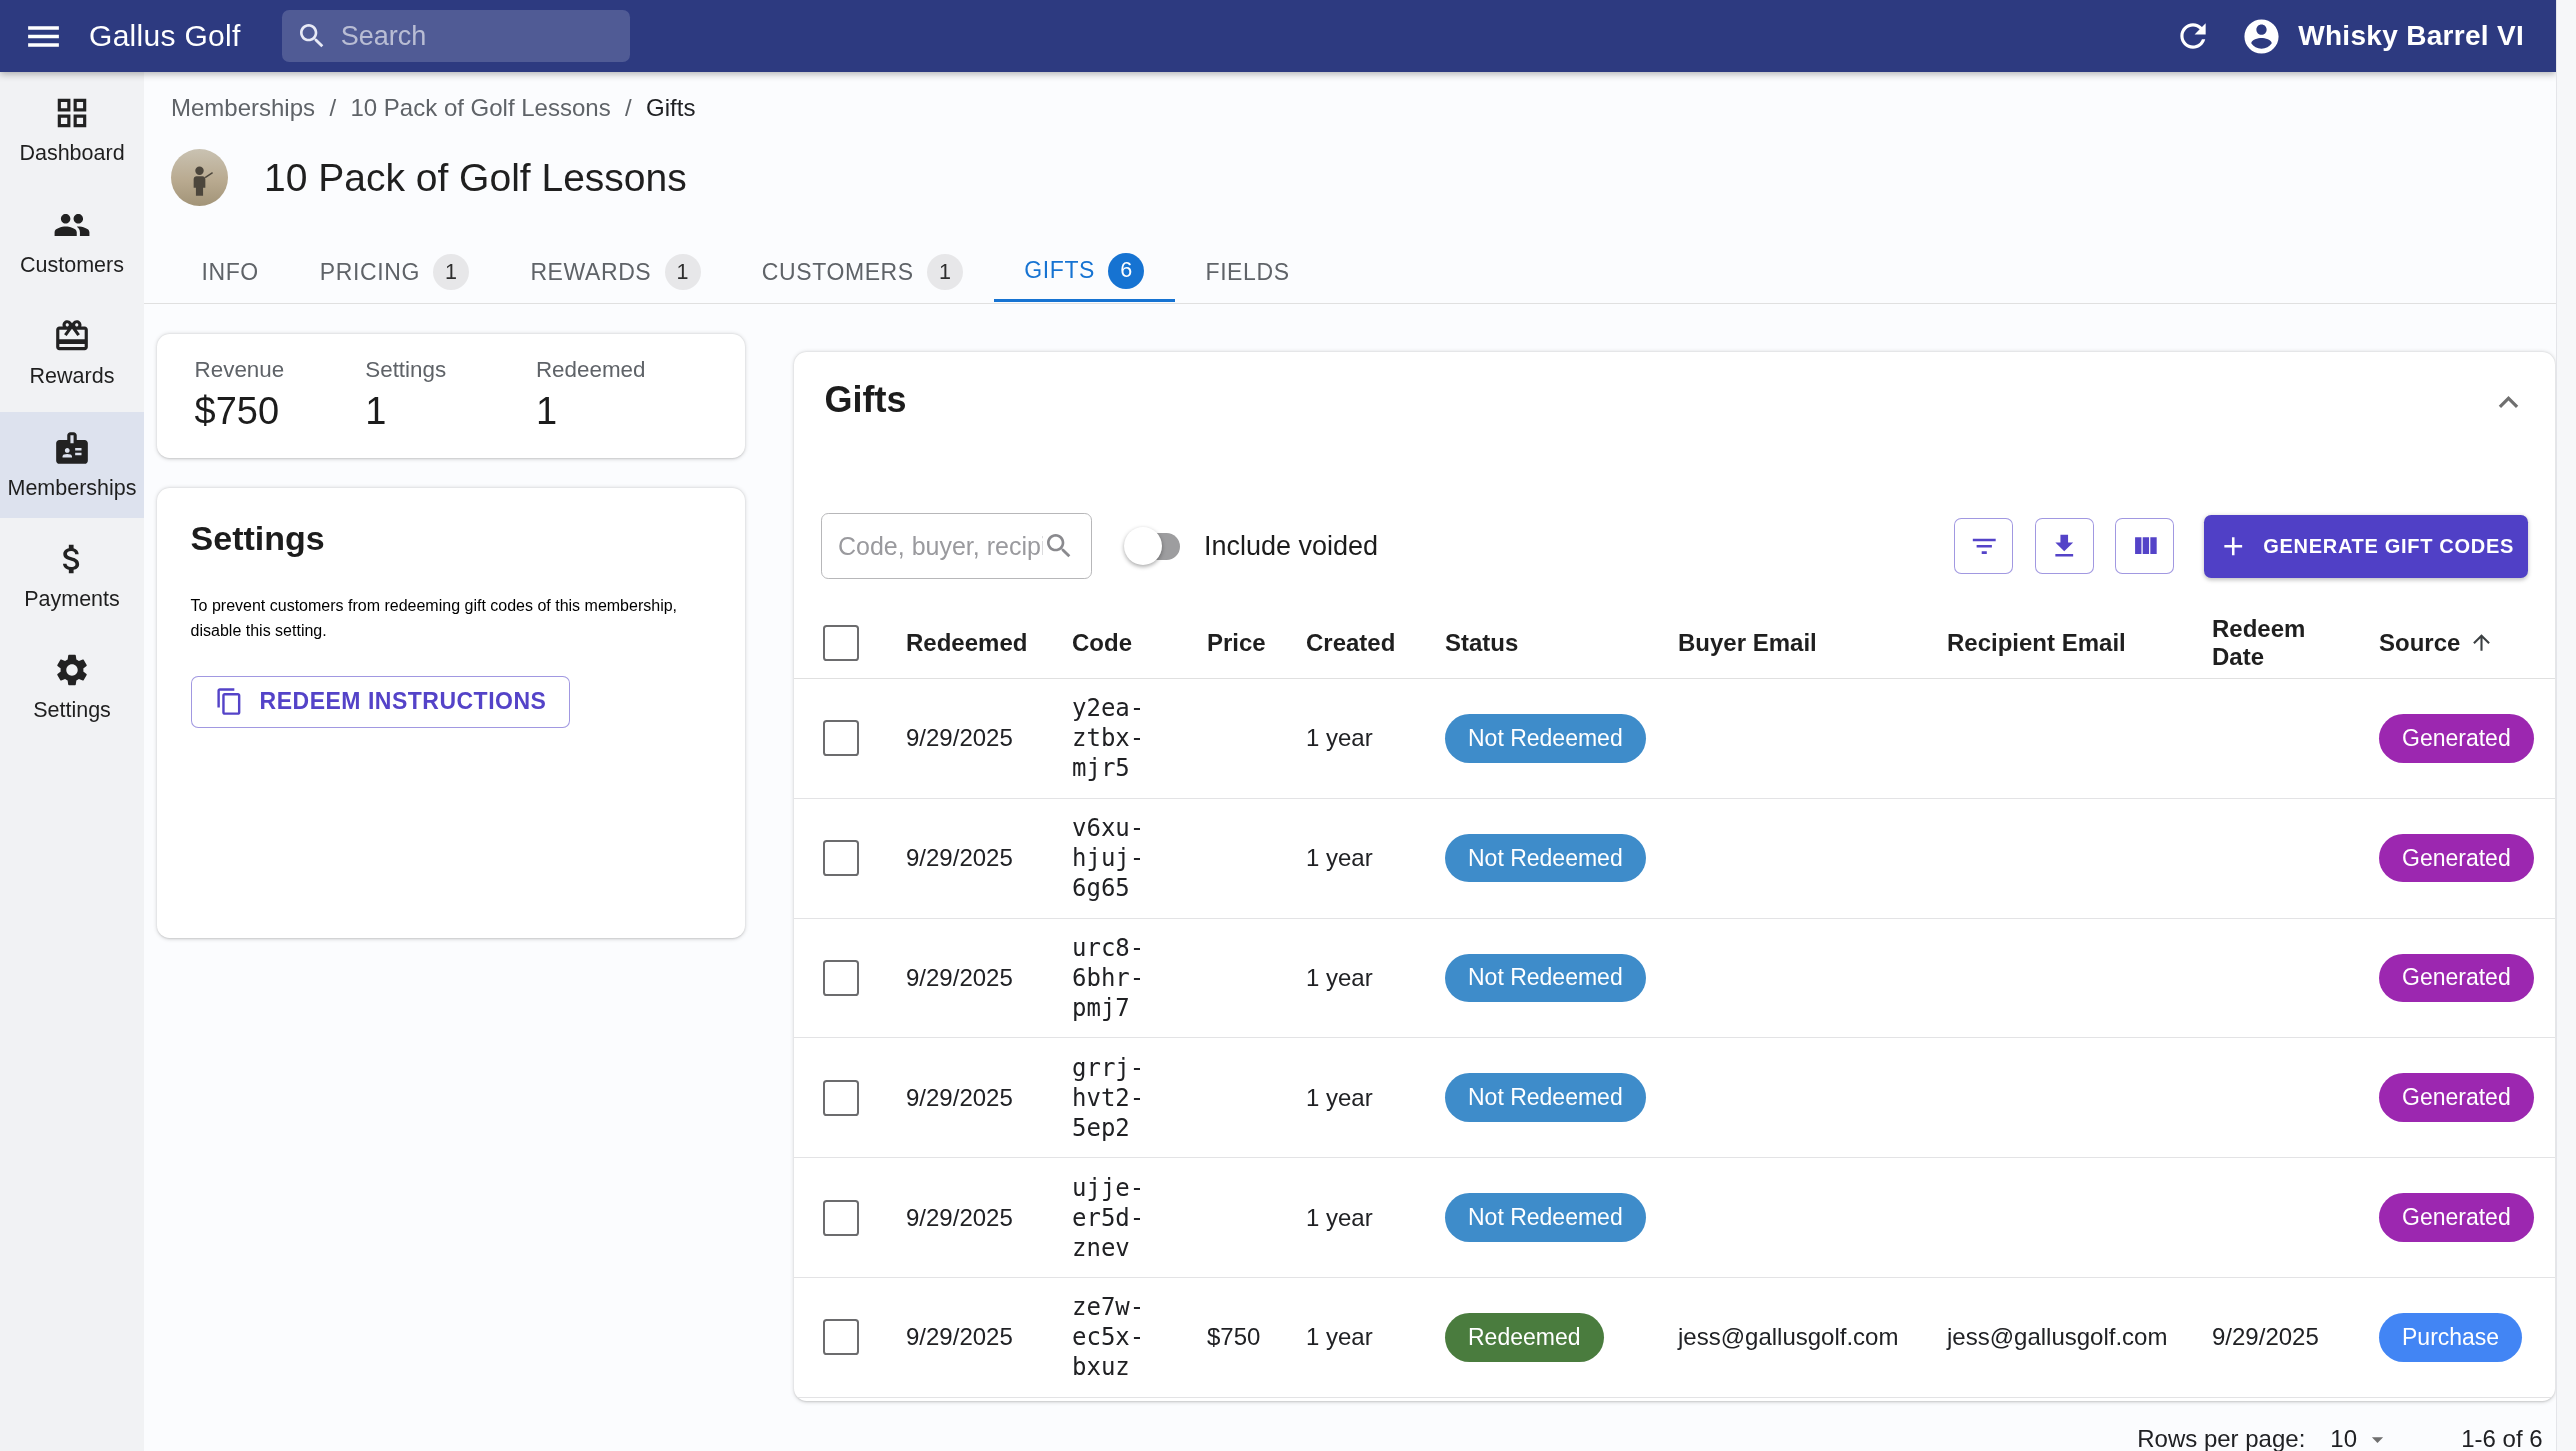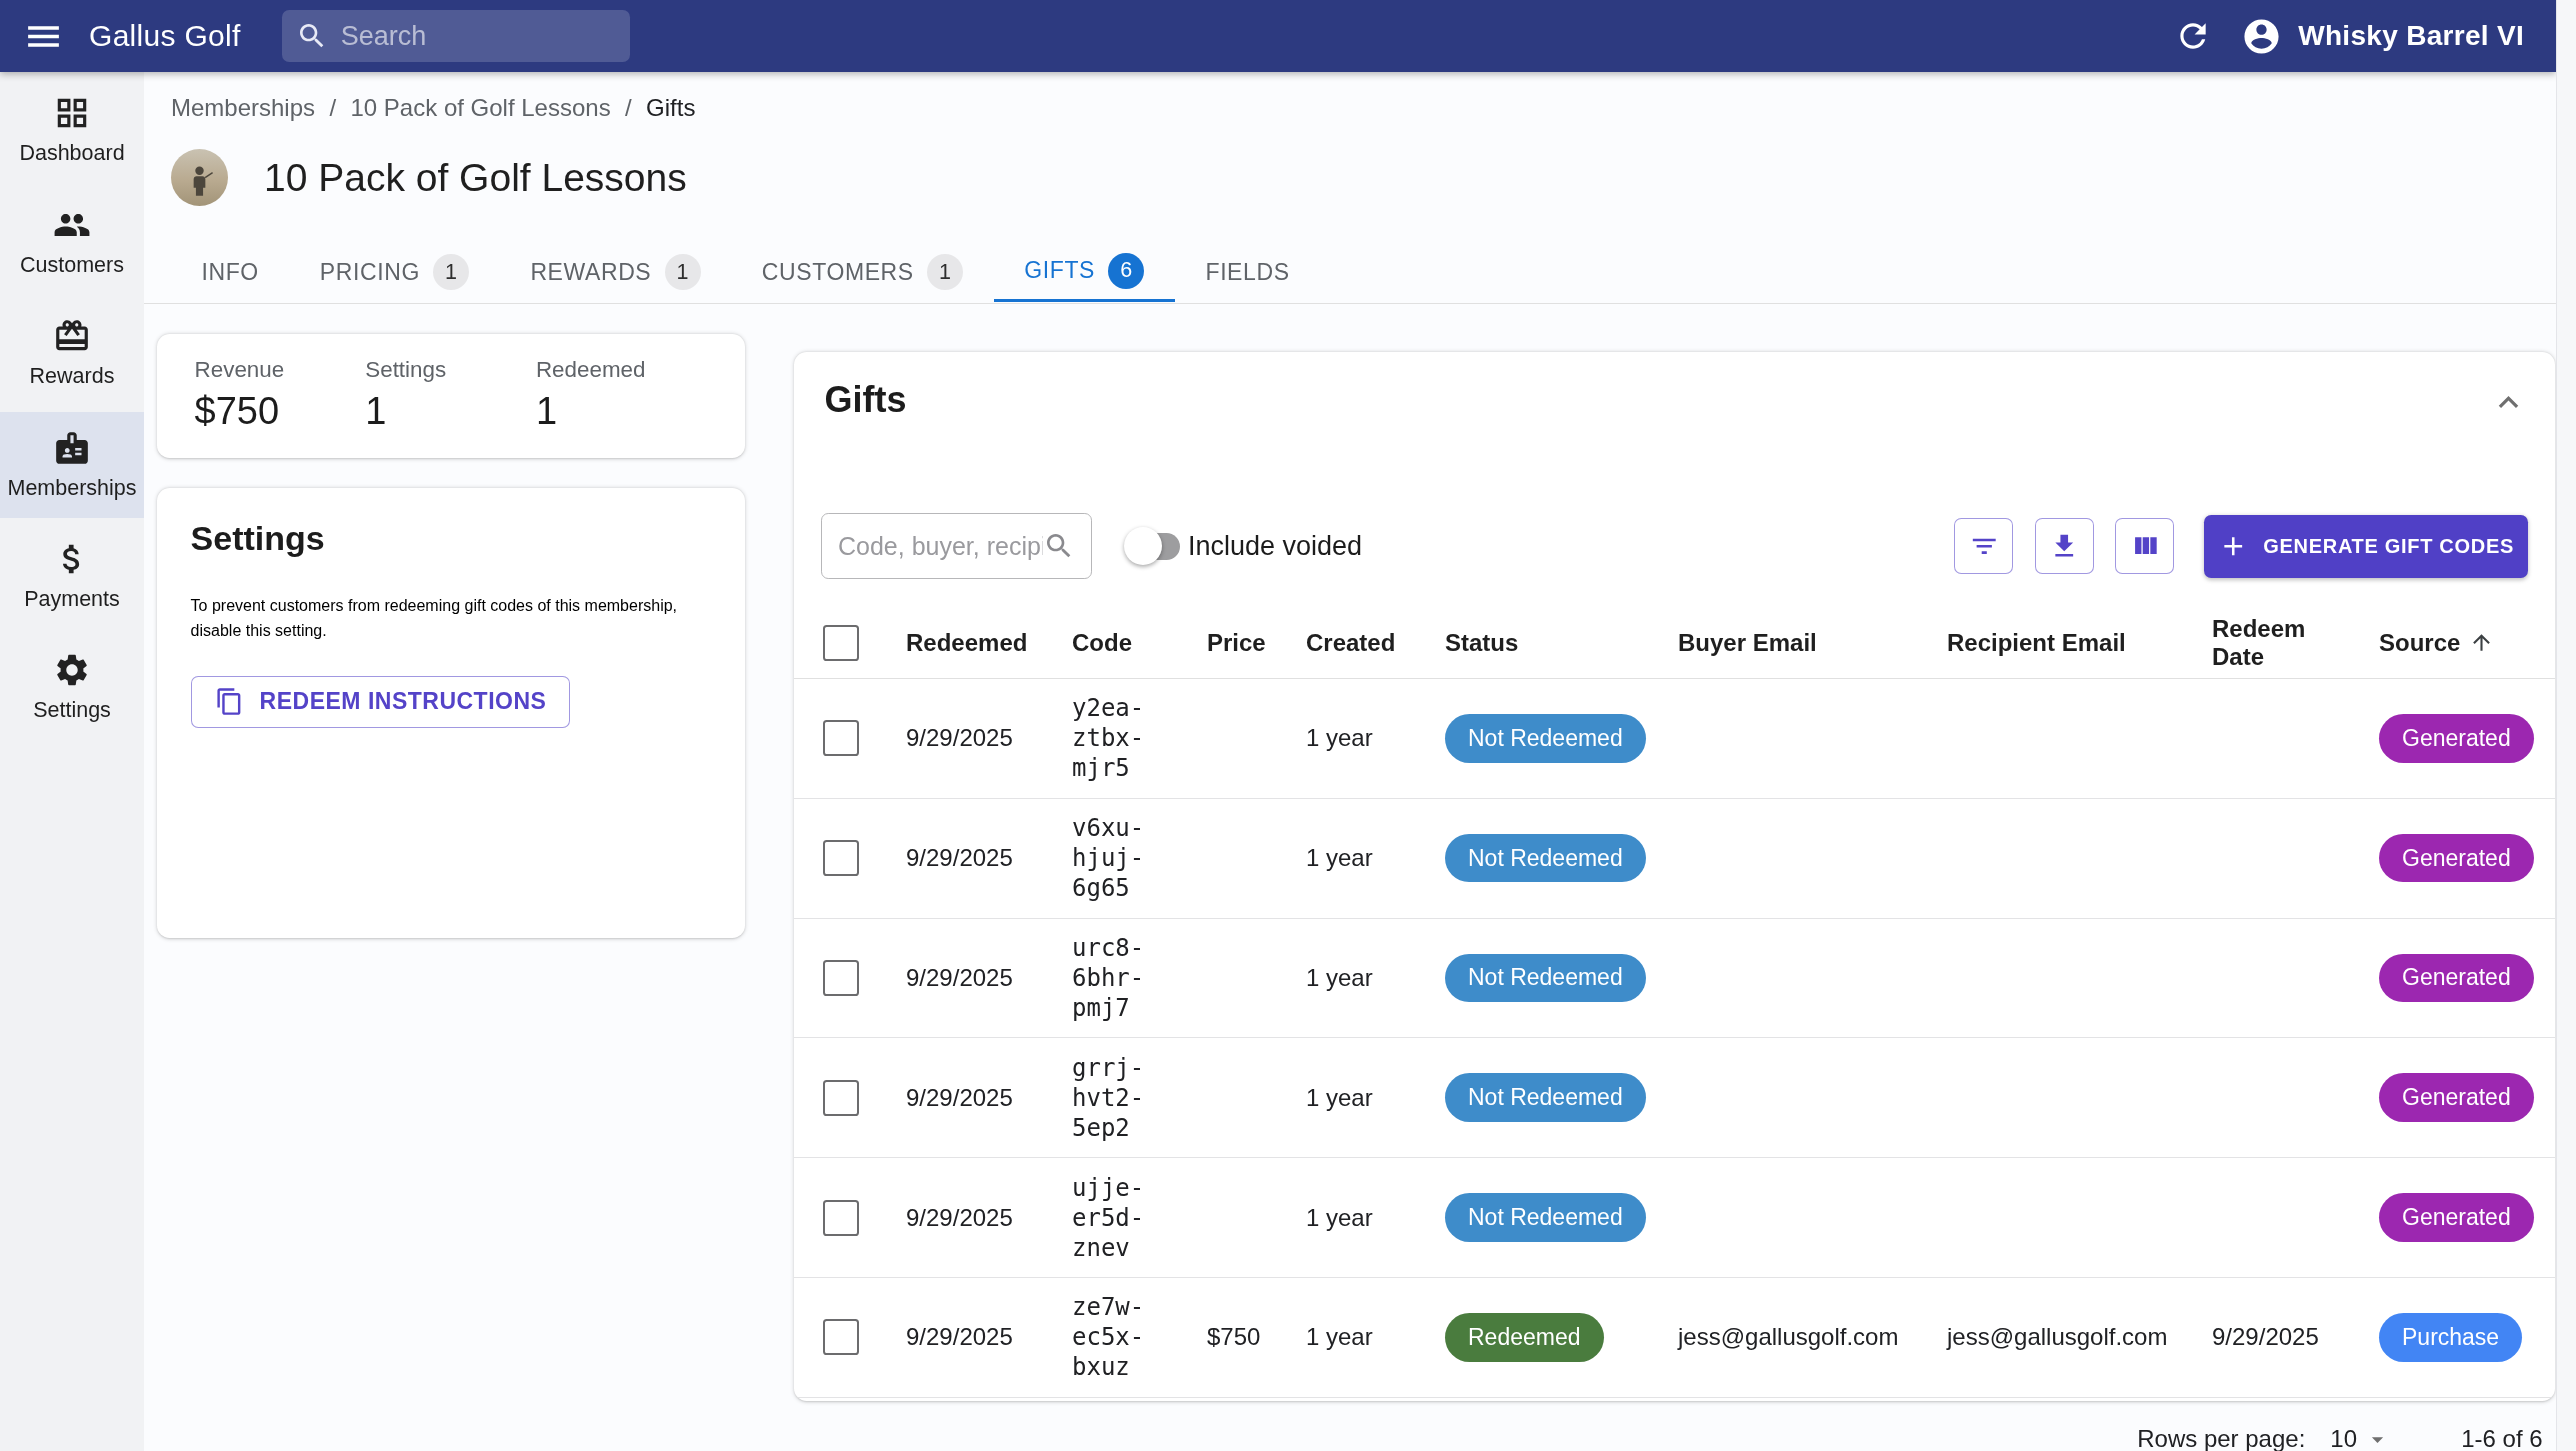--- a/index.html
+++ b/index.html
@@ -102,21 +102,21 @@
   .gifts-title { position:absolute; top:27px; left:30.5px; font-size:36px; font-weight:700; color:#1c1c1c; }
   .collapse-btn { position:absolute; top:30.5px; right:27px; width:39px; height:39px; color:#6f6f6f; cursor:pointer; }
   .collapse-btn svg { width:39px; height:39px; }
 
   .controls-row { position:absolute; top:158px; left:27px; right:27px; height:72px; display:flex; align-items:center; }
   .gift-search { width:271px; height:66px; border:0.9px solid #b7b7b9; border-radius:7.2px; display:flex;
                  align-items:center; padding:0 16px; background:#fff; }
   .gift-search input { flex:1; min-width:0; border:none; outline:none; font-size:25px; color:#202124; font-family:inherit; }
   .gift-search input::placeholder { color:#9a9a9e; }
   .gift-search svg { width:32px; height:32px; color:#8a8a8e; flex:none; }
-  .voided-wrap { display:flex; align-items:center; gap:8px; margin-left:36px;justify-content:space-between; }
+  .voided-wrap { display:flex; align-items:center; gap:24px; margin-left:36px;justify-content:space-between; }
   .voided-label { font-size:27px; color:#1c1c1c; }
   .ctrl-spacer { flex:1; }
   .iconbtn { width:59px; height:56px; border:0.9px solid rgba(84,67,200,.55); border-radius:7.2px; background:#fff;
              color:#5443c8; display:flex; align-items:center; justify-content:center; margin-left:21.5px; cursor:pointer; }
   .iconbtn svg { width:30.5px; height:30.5px; }
   .generate-btn { margin-left:30px; height:63px; display:inline-flex; align-items:center; gap:14.4px; padding:0 14px;
                   background:#5040c6; color:#fff; border:none; border-radius:7.2px; font-size:20px; font-weight:600;
                   letter-spacing:0.7px; cursor:pointer; box-shadow:0 1.8px 4.5px rgba(0,0,0,.25); font-family:inherit; }
   .generate-btn svg { width:30.5px; height:30.5px; }
 

